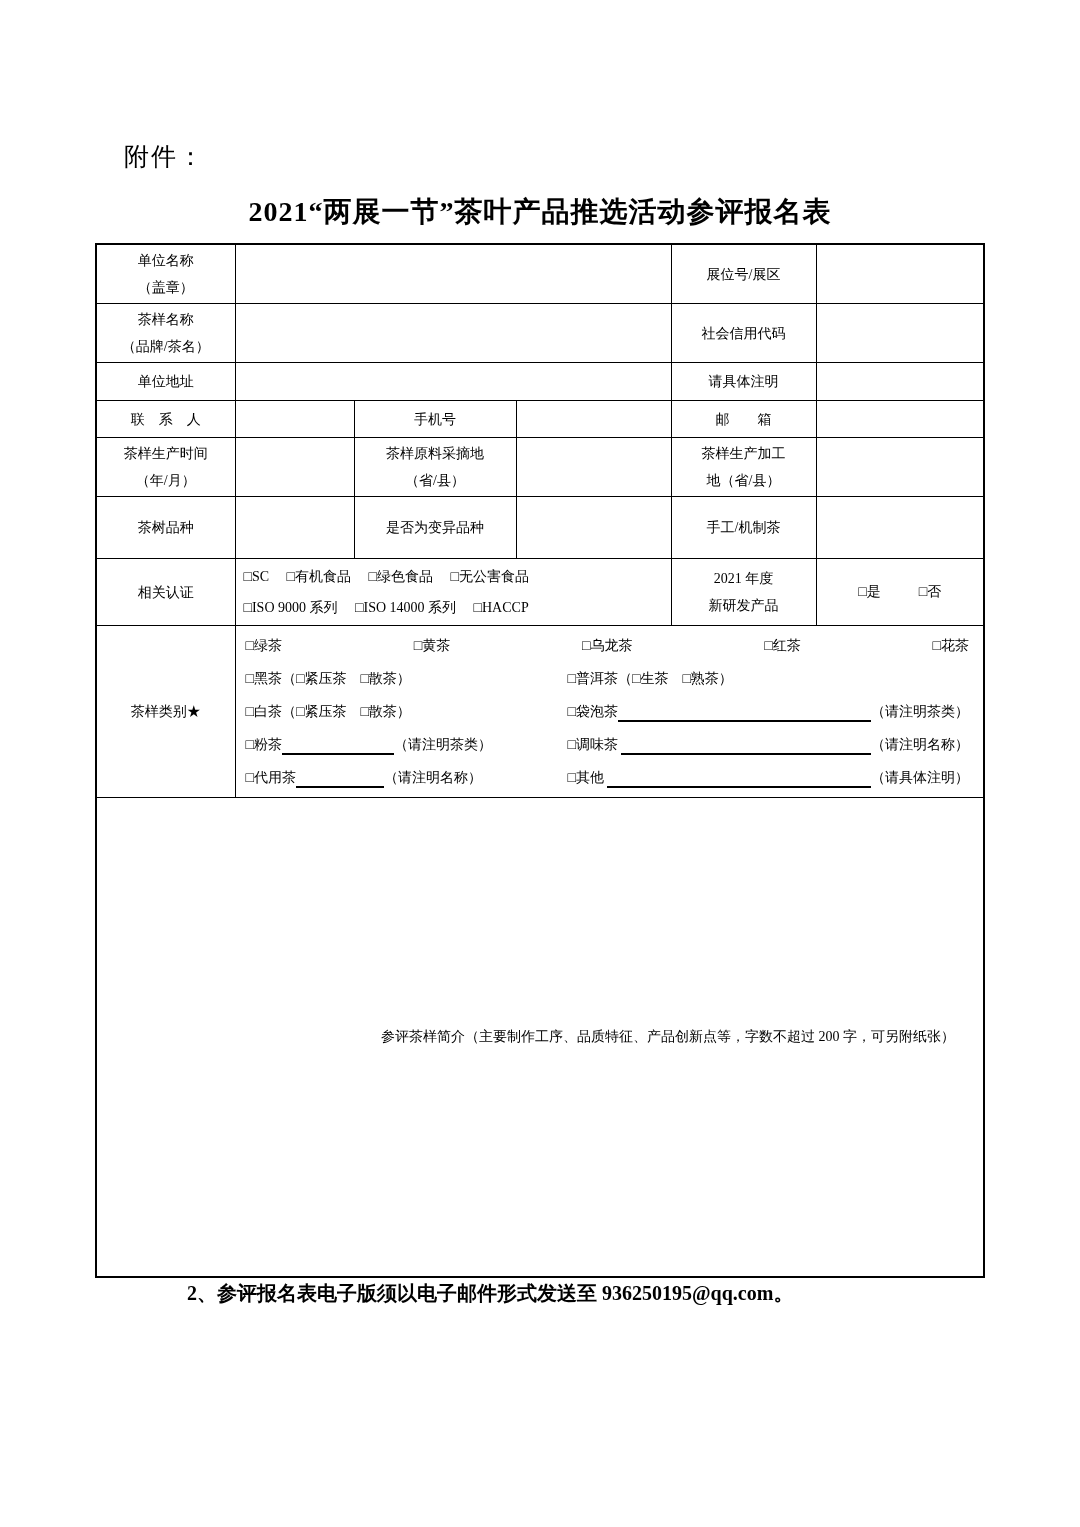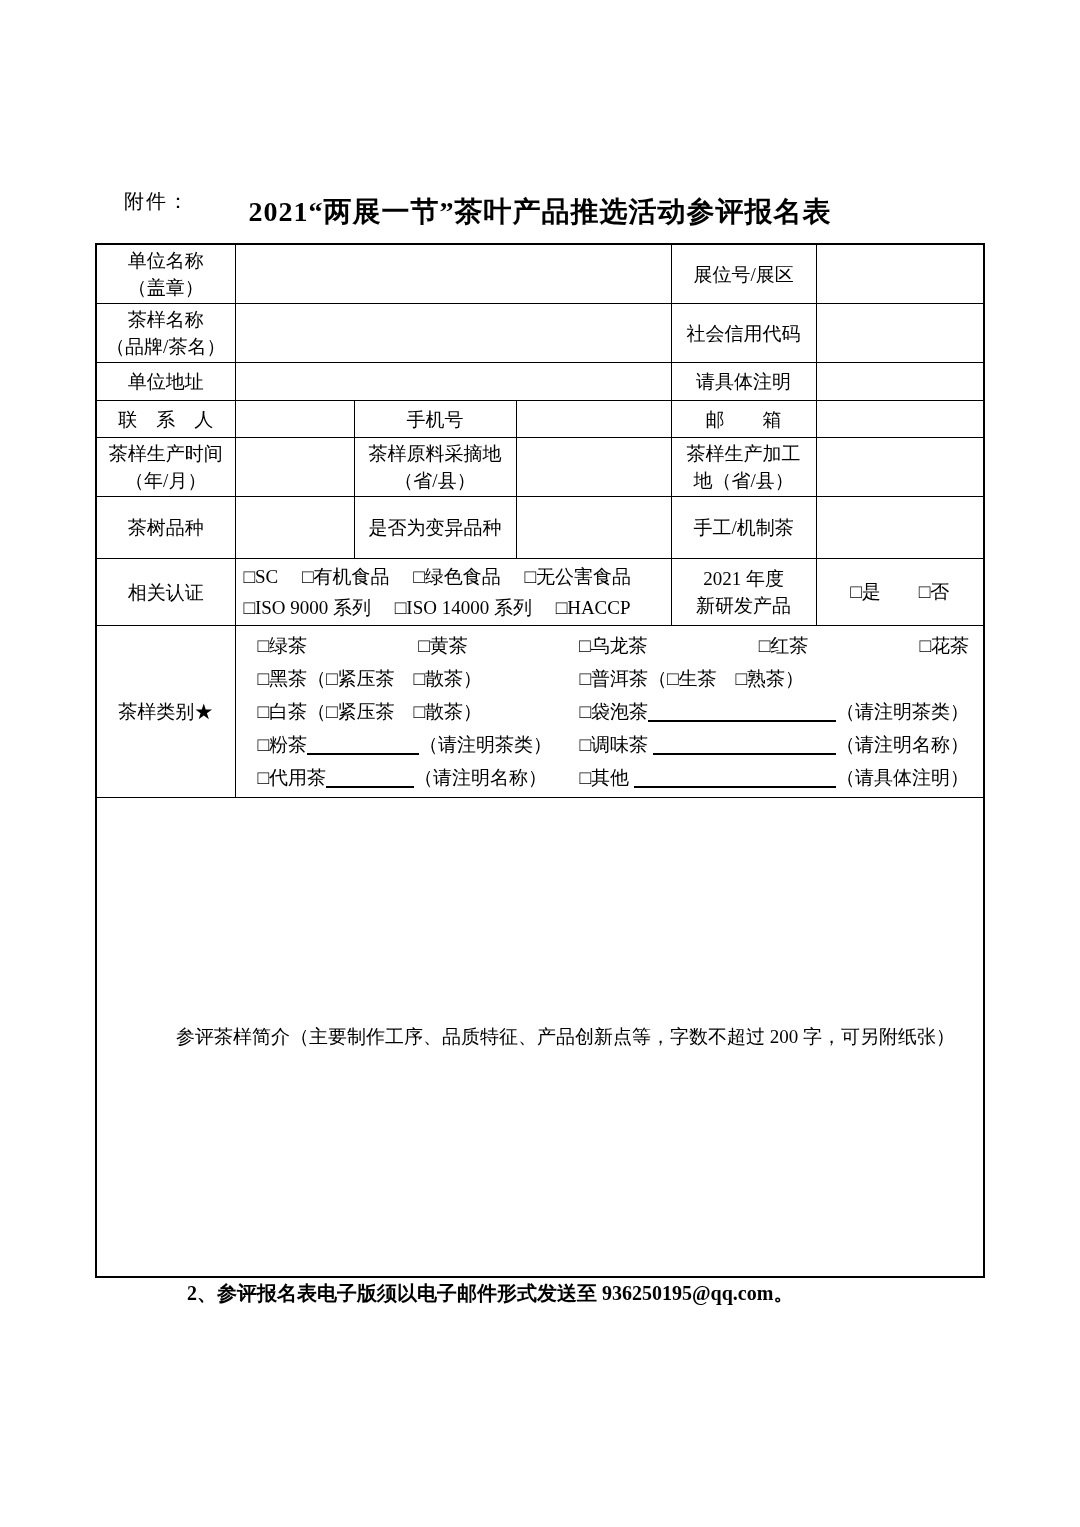--- a/index.html
+++ b/index.html
@@ -7,55 +7,55 @@
   .page {
     position:relative;
     width:1080px; height:1527px;
     background:#ffffff;
     color:#000000;
     font-family:"Liberation Serif","DejaVu Serif",serif;
     overflow:hidden;
   }
   .attachment {
     position:absolute; left:124px; top:140px;
-    font-size:20px; letter-spacing:2px;margin-top:48px;
+    font-size:25px; letter-spacing:2px;
   }
   .doc-title {
     position:absolute; left:0; top:193px; width:100%;
     text-align:center;
     font-size:28px; font-weight:bold;
     font-family:"Liberation Serif","DejaVu Serif",serif;
     letter-spacing:1px;
   }
   table.form {
     position:absolute; left:95px; top:243px;
     width:888px;
     border-collapse:collapse;
     table-layout:fixed;
     border:2px solid #000;
-    font-size:19px;
+    font-size:14px;
   }
   table.form td {
     border:1px solid #000;
     vertical-align:middle;
     overflow:hidden;
   }
   td.lbl {
     text-align:center;
     white-space:pre-line;
     line-height:27px;
     padding:2px 2px;
   }
   td.input-cell { background:#fff; }
   td.content { padding:2px 8px;margin-top:14px; }
   .cert-line { line-height:31px; white-space:pre; }
   td.yesno { text-align:center; }
   .yesno-inner { display:inline-flex; gap:38px; }
   
-  td.cat-cell { padding:3px 14px 3px 22px; vertical-align:middle; }
+  td.cat-cell { padding:3px 14px 3px 10px; vertical-align:middle; }
   .cat-line { display:flex; line-height:33px; align-items:stretch; }
   .cat-line.spread { justify-content:space-between; }
   .cat-col1 { width:322px; flex:0 0 322px; display:flex; }
   .cat-col2 { flex:1 1 auto; display:flex;align-items:center; }
   .opt { white-space:pre; }
   .ul { border-bottom:2px solid #000; align-self:flex-end; margin-bottom:6px; height:1px; }
   .ul.grow { flex:1 1 auto; }
   .ul.w112 { width:112px; }
   .ul.w88 { width:88px; }
   td.intro { vertical-align:top; padding:8px 28px; line-height:30px;text-align:right; }

